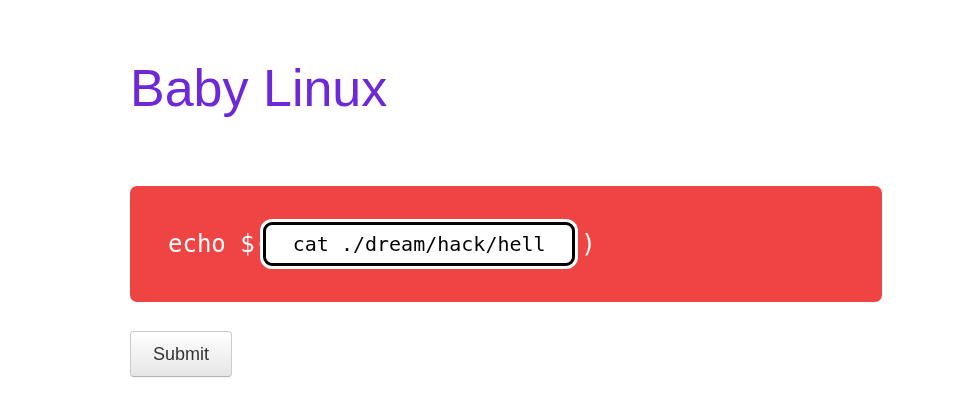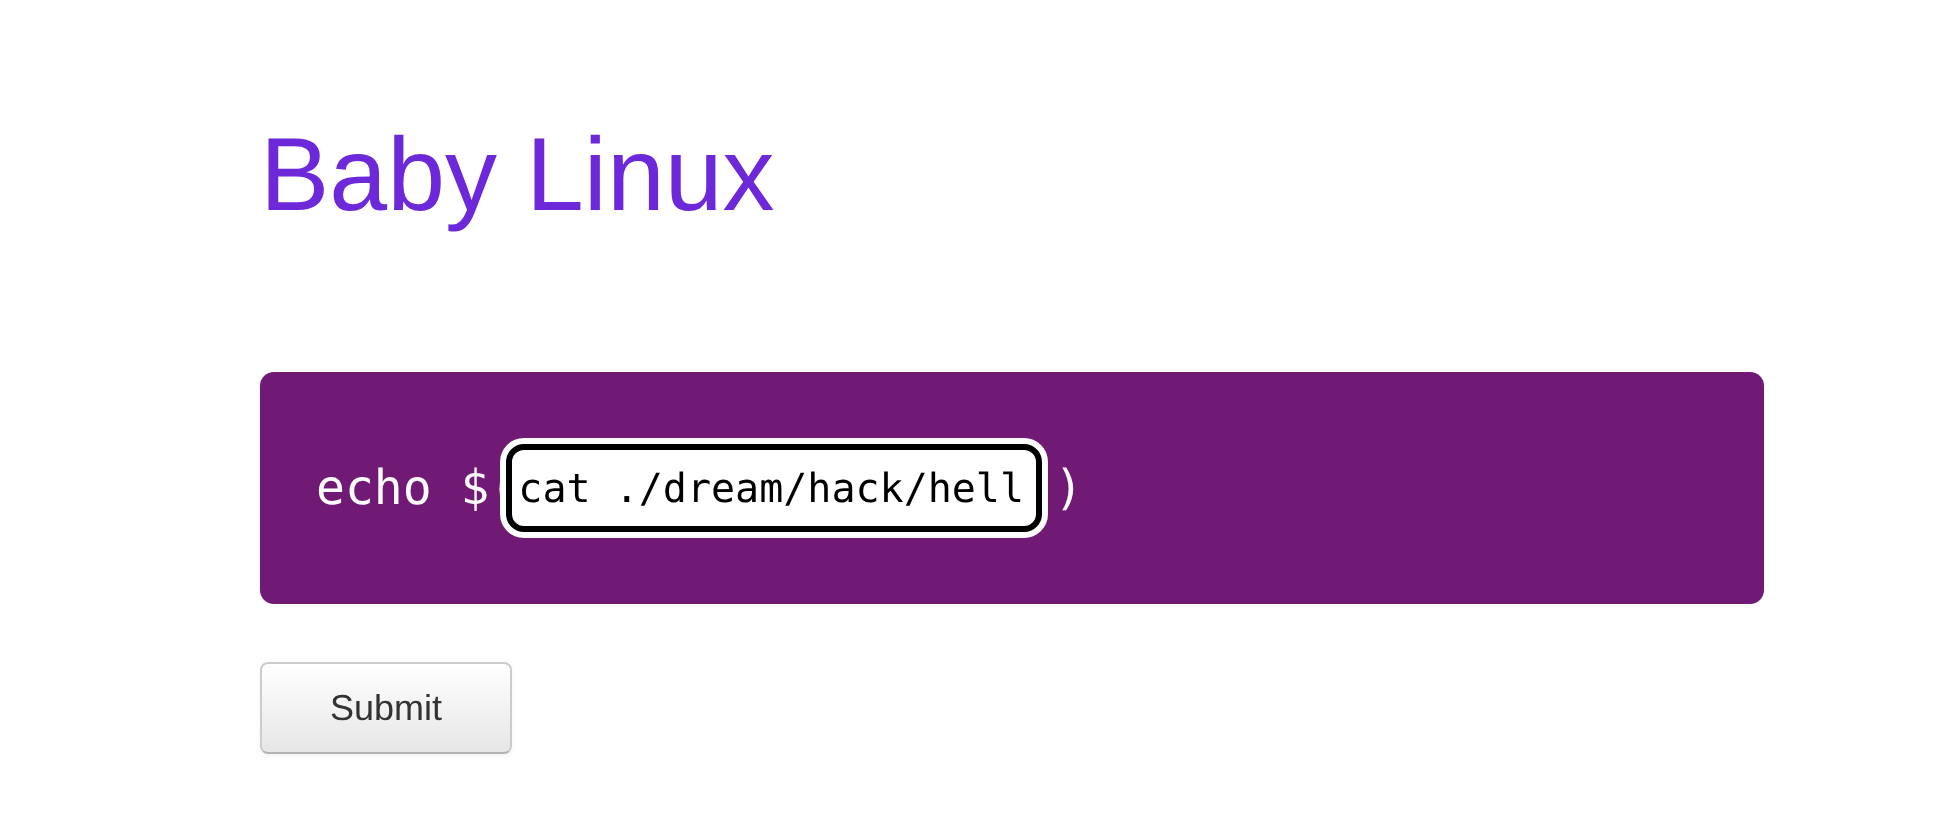--- a/index.html
+++ b/index.html
@@ -20,56 +20,57 @@
     line-height: 1.0;
     font-weight: normal;
     color: #6d28d9;
     letter-spacing: 0px;
   }
   .terminal {
     margin-top: 72px;
     box-sizing: border-box;
     width: 752px;
     height: 116px;
-    background: #701a75;
+    background: #ef4444;
     border-radius: 7px;
     display: flex;
     align-items: center;
-    padding-left: 28px;
+    padding-left: 38px;
     color: #ffffff;
     font-family: "DejaVu Sans Mono", monospace;
     font-size: 24px;
   }
   .cmd-text {
     white-space: pre;
     color: #fbfbfb;
   }
   .cmd-input {
     box-sizing: border-box;
-    width: 268px;
+    width: 312px;
     height: 44px;
     margin-left: -6px;
     margin-right: 6px;
     padding: 0 3px;
     background: #ffffff;
     color: #000000;
     border: 3px solid #000000;
     border-radius: 9px;
     box-shadow: 0 0 0 3px #ffffff;
     outline: none;
     font-family: "DejaVu Sans Mono", monospace;
     font-size: 20px;
     position: relative;
     z-index: 2;
+    text-align: center;
   }
   .submit-btn {
     display: inline-block;
     margin-top: 29px;
     height: 46px;
-    padding: 0 34px;
+    padding: 0 22px;
     font-family: "Liberation Sans", sans-serif;
     font-size: 18px;
     color: #333333;
     text-align: center;
     background: linear-gradient(to bottom, #ffffff 0%, #e6e6e6 100%);
     border: 1px solid #cccccc;
     border-bottom-color: #b3b3b3;
     border-radius: 4px;
     box-shadow: inset 0 1px 0 rgba(255,255,255,0.2), 0 1px 2px rgba(0,0,0,0.05);
     cursor: pointer;

